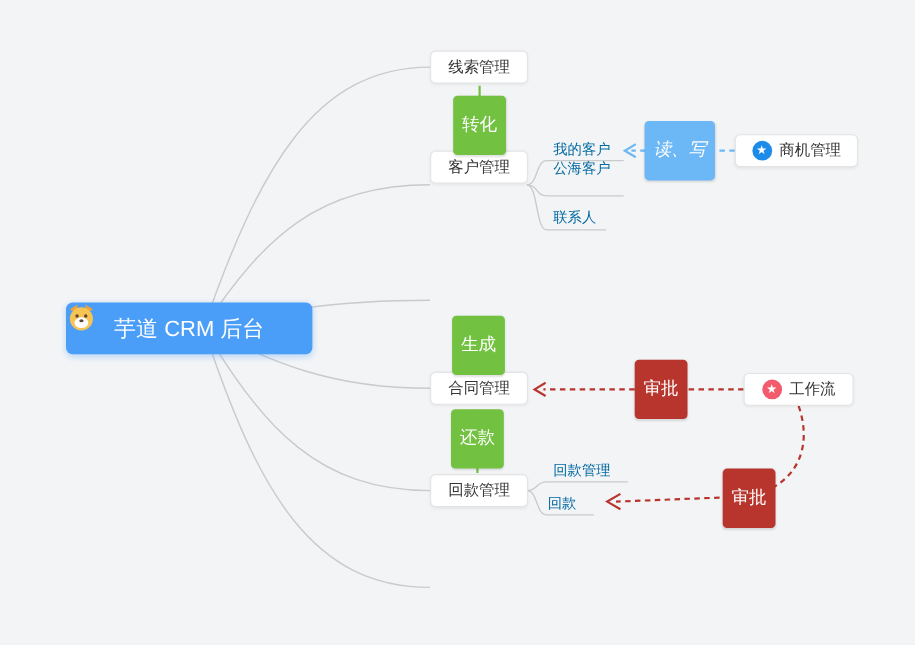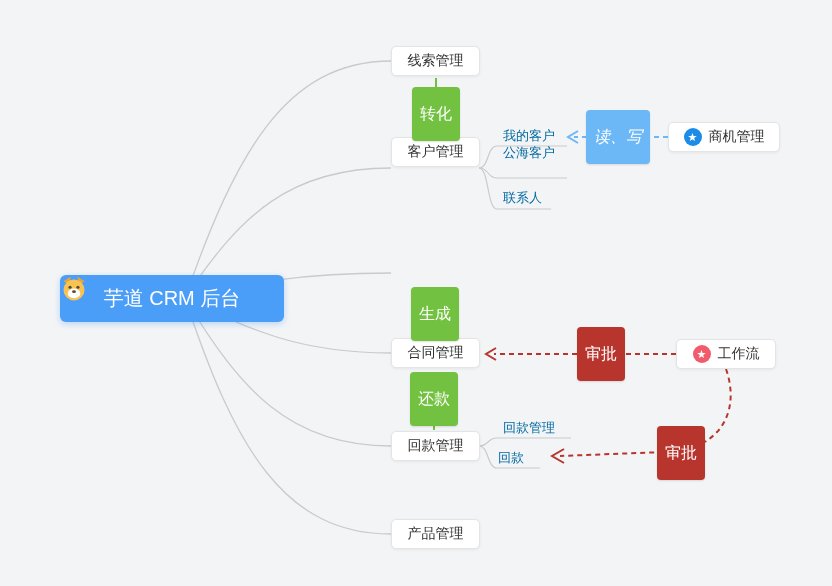--- a/index.html
+++ b/index.html
@@ -157,23 +157,20 @@
     </div>
   <div class="node" style="left:391px;top:137px">
       <span>客户管理</span>
     </div>
   <div class="node" style="left:391px;top:338px">
       <span>合同管理</span>
     </div>
   <div class="node" style="left:391px;top:431px">
       <span>回款管理</span>
     </div>
-  <div class="node" style="left:391px;top:519px">
-      <span>产品管理</span>
-    </div>
 
   <div class="child-label" style="left:503px;top:127px">我的客户</div>
   <div class="child-label" style="left:503px;top:144px">公海客户</div>
   <div class="child-label" style="left:503px;top:189px">联系人</div>
 
   <div class="child-label" style="left:503px;top:419px">回款管理</div>
   <div class="child-label" style="left:498px;top:449px">回款</div>
 
   <div class="badge green" style="left:436px;top:114px">转化</div>
   <div class="badge green" style="left:435px;top:314px">生成</div>

